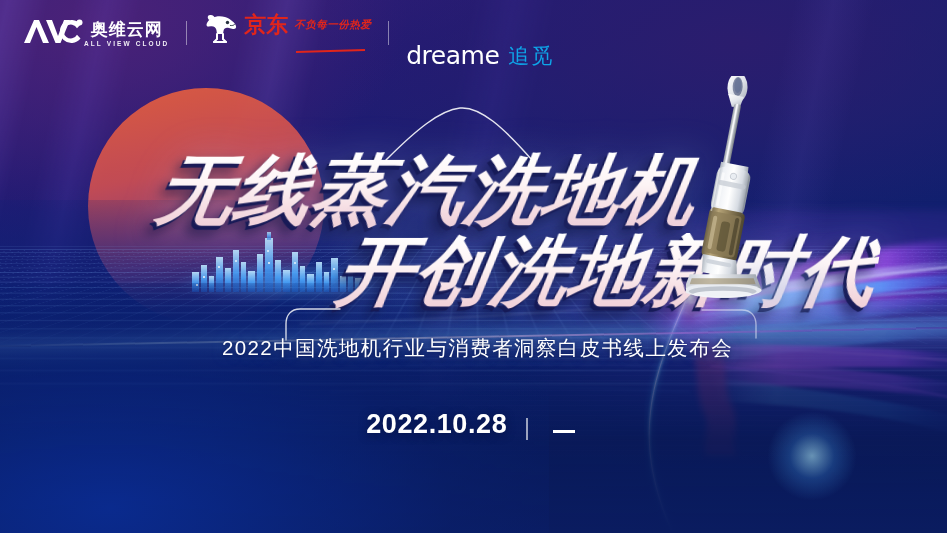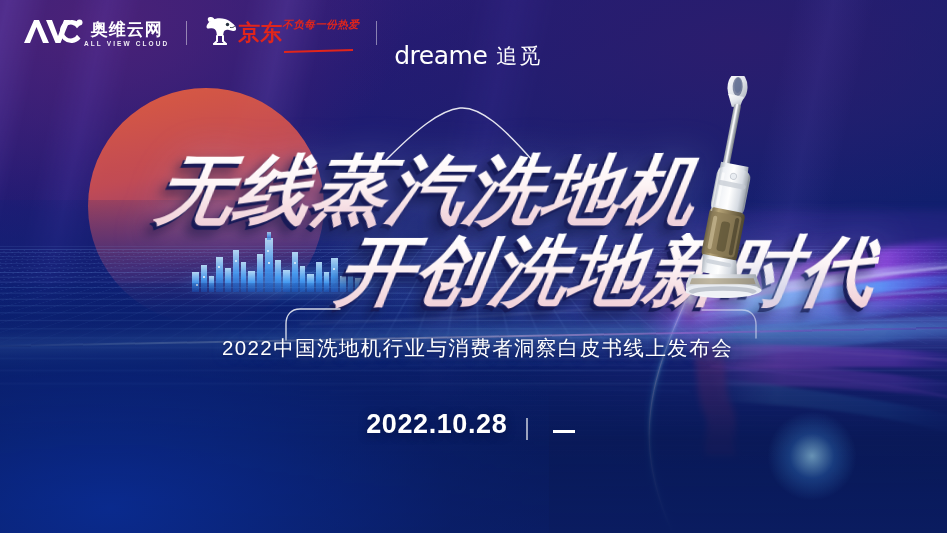--- a/index.html
+++ b/index.html
@@ -191,21 +191,21 @@
   }
   .avc-text-col { display: flex; flex-direction: column; align-items: center; padding-bottom: 1px; }
 
   .divider {
     width: 1px; height: 24px;
     background: rgba(255,255,255,0.45);
     margin: 0 17px;
   }
 
   
-  .jd-wrap { display: flex; align-items: center; }
+  .jd-wrap { display: flex; align-items: flex-start; gap: 6px; }
   .jd-cn {
     color: #e1251b;
     font-size: 22px;
     font-weight: 700;
     letter-spacing: 0px;
     line-height: 1;
   }
   .jd-slogan-box { position: relative; padding-bottom: 20px; }
   .jd-slogan {
     color: #e1251b;
@@ -228,21 +228,21 @@
   .dreame-wrap { display: flex; align-items: center; gap: 9px; margin-top: 44px; }
   .dreame-en {
     color: #ffffff;
     font-size: 25px;
     font-weight: 400;
     letter-spacing: -0.5px;
     line-height: 1;
     font-family: "DejaVu Sans", sans-serif;
   }
   .dreame-cn {
-    color: #ffffff;
+    color: #0ea5e9;
     font-size: 21px;
     font-weight: 500;
     letter-spacing: 2px;
     line-height: 1;
   }
 
   
   .headline-zone { position: absolute; left: 0; top: 0; width: 100%; height: 100%; z-index: 20; pointer-events: none; }
 
   .hl {

